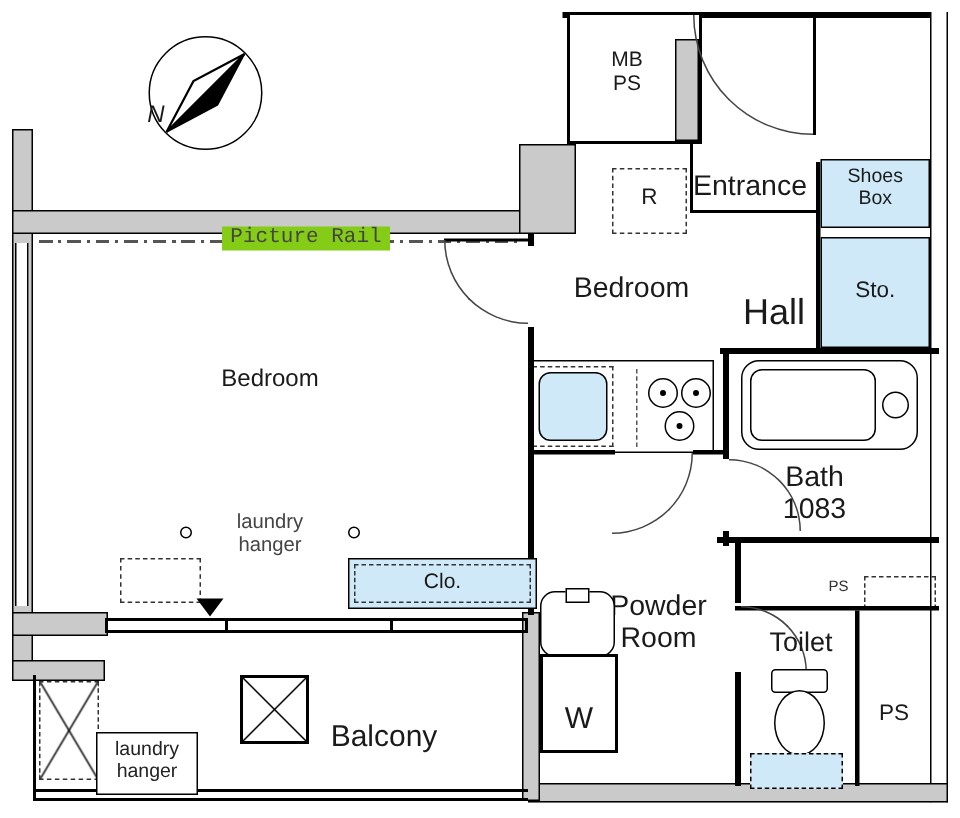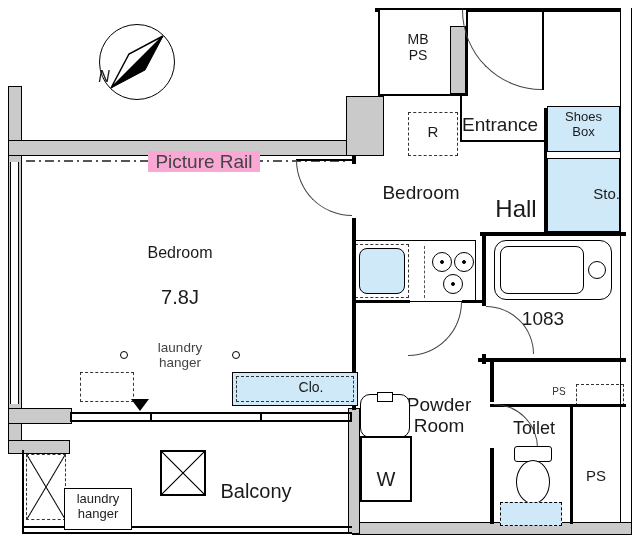--- a/index.html
+++ b/index.html
@@ -55,58 +55,57 @@
   <div class="lbl" style="left:458px;top:114px;width:84px;font-size:19px;">Entrance</div>
   <div class="lbl" style="left:490px;top:196px;width:52px;font-size:24px;">Hall</div>
 
   <div class="vline" style="left:544px;top:108px;width:3px;height:124px;"></div>
   <div class="blue" style="left:547px;top:106px;width:73px;height:46px;"></div>
   <div class="lbl" style="left:547px;top:110px;width:73px;font-size:13px;">
     <div>Shoes</div>
     <div>Box</div>
   </div>
   <div class="blue" style="left:547px;top:158px;width:73px;height:74px;"></div>
-  <div class="lbl" style="left:547px;top:186px;width:73px;font-size:15px;text-align:right;">Sto.</div>
+  <div class="lbl" style="left:547px;top:186px;width:73px;font-size:15px;">Sto.</div>
 
   <div class="lbl" style="left:378px;top:182px;width:86px;font-size:19px;">Bedroom</div>
   <div class="dashedbox" style="left:408px;top:112px;width:50px;height:44px;"></div>
   <div class="lbl" style="left:408px;top:124px;width:50px;font-size:15px;">R</div>
 
   <div class="box" style="left:352px;top:240px;width:124px;height:62px;"></div>
   <div class="dashedbox" style="left:355px;top:244px;width:54px;height:54px;border-width:1px;background:transparent;"></div>
   <div class="blue" style="left:359px;top:248px;width:46px;height:46px;border-radius:8px;"></div>
   <div class="abs" style="left:424px;top:246px;width:0;height:52px;border-left:1px dashed #555;"></div>
   <div class="circle" style="left:432px;top:252px;width:20px;height:20px;"></div>
   <div class="circle" style="left:454px;top:252px;width:20px;height:20px;"></div>
   <div class="circle" style="left:443px;top:274px;width:20px;height:20px;"></div>
   <div class="circle" style="left:440px;top:260px;width:4px;height:4px;background:#000;"></div>
   <div class="circle" style="left:462px;top:260px;width:4px;height:4px;background:#000;"></div>
   <div class="circle" style="left:451px;top:282px;width:4px;height:4px;background:#000;"></div>
 
   <div class="dashdot" style="left:26px;top:160px;width:322px;"></div>
-  <div class="lbl" style="left:148px;top:151px;width:112px;font-size:19px;background:#f9a8d4;color:#444;">Picture Rail</div>
+  <div class="lbl" style="left:148px;top:151px;width:112px;font-size:14px;background:#84cc16;color:#444;font-family:Liberation Mono, monospace;">Picture Rail</div>
   <div class="lbl" style="left:120px;top:244px;width:120px;font-size:16px;">Bedroom</div>
-  <div class="lbl" style="left:120px;top:286px;width:120px;font-size:20px;">7.8J</div>
 
   <div class="hline" style="left:296px;top:159px;width:56px;height:2px;"></div>
   <div class="arc arc-bl" style="left:296px;top:160px;width:56px;height:56px;"></div>
 
   <div class="vline" style="left:352px;top:156px;width:4px;height:8px;"></div>
   <div class="vline" style="left:352px;top:218px;width:4px;height:192px;"></div>
 
   <div class="lbl" style="left:134px;top:340px;width:92px;font-size:13.5px;color:#444;">
     <div>laundry</div>
     <div>hanger</div>
   </div>
   <div class="circle" style="left:120px;top:351px;width:8px;height:8px;border-width:1px;"></div>
   <div class="circle" style="left:232px;top:351px;width:8px;height:8px;border-width:1px;"></div>
 
   <div class="blue" style="left:232px;top:372px;width:126px;height:34px;"></div>
   <div class="dashedbox" style="left:236px;top:376px;width:118px;height:26px;border-width:1px;background:transparent;"></div>
-  <div class="lbl" style="left:248px;top:380px;width:126px;font-size:14px;">Clo.</div>
+  <div class="lbl" style="left:232px;top:380px;width:126px;font-size:14px;">Clo.</div>
   <div class="dashedbox" style="left:80px;top:372px;width:54px;height:30px;background:transparent;"></div>
 
   <div class="hline" style="left:70px;top:412px;width:282px;height:2px;"></div>
   <div class="hline" style="left:70px;top:420px;width:282px;height:2px;"></div>
   <div class="vline" style="left:70px;top:412px;width:2px;height:10px;"></div>
   <div class="vline" style="left:350px;top:412px;width:2px;height:10px;"></div>
   <div class="vline" style="left:150px;top:412px;width:2px;height:10px;"></div>
   <div class="vline" style="left:260px;top:412px;width:2px;height:10px;"></div>
   <div class="abs" style="left:131px;top:399px;width:0;height:0;border-left:9px solid transparent;border-right:9px solid transparent;border-top:12px solid #000;"></div>
 
@@ -127,20 +126,21 @@
   <div class="hline" style="left:480px;top:232px;width:146px;height:4px;"></div>
   <div class="vline" style="left:482px;top:232px;width:4px;height:74px;"></div>
   <div class="vline" style="left:482px;top:354px;width:4px;height:10px;"></div>
   <div class="arc arc-tr" style="left:486px;top:306px;width:48px;height:48px;"></div>
   <div class="hline" style="left:478px;top:358px;width:148px;height:4px;"></div>
 
   <div class="box" style="left:494px;top:240px;width:118px;height:60px;border-radius:12px;"></div>
   <div class="box" style="left:500px;top:246px;width:84px;height:48px;border-radius:8px;border-width:1px;"></div>
   <div class="circle" style="left:588px;top:261px;width:18px;height:18px;"></div>
   <div class="lbl" style="left:510px;top:308px;width:66px;font-size:19px;">
+    <div>Bath</div>
     <div>1083</div>
   </div>
 
   <div class="lbl" style="left:546px;top:386px;width:26px;font-size:10px;color:#333;">PS</div>
   <div class="dashedbox" style="left:576px;top:384px;width:48px;height:22px;border-width:1px;background:transparent;"></div>
   <div class="hline" style="left:490px;top:404px;width:136px;height:3px;"></div>
   <div class="vline" style="left:490px;top:362px;width:4px;height:40px;"></div>
   <div class="vline" style="left:490px;top:448px;width:4px;height:76px;"></div>
   <div class="arc arc-tr" style="left:494px;top:404px;width:44px;height:44px;"></div>
   <div class="vline" style="left:570px;top:407px;width:3px;height:117px;"></div>

